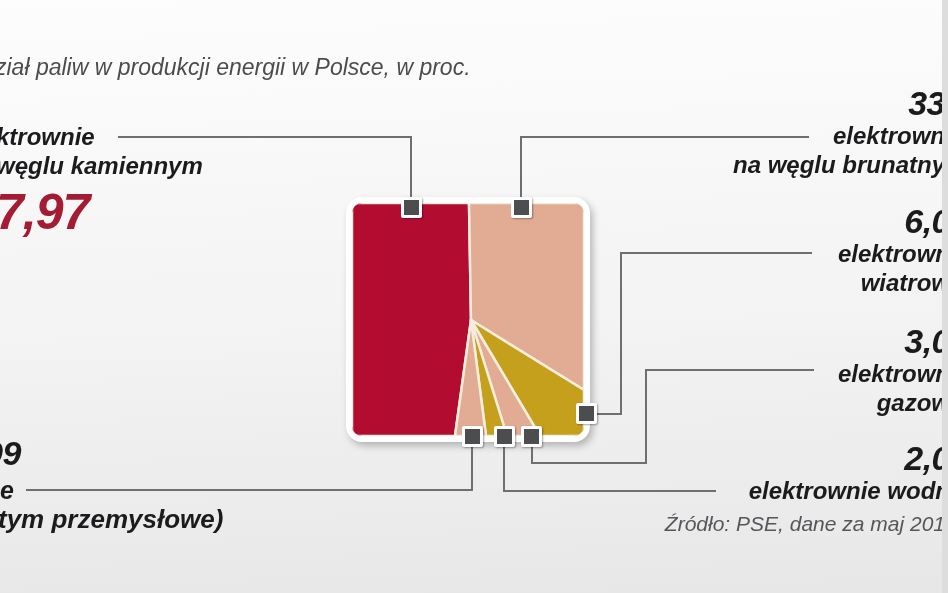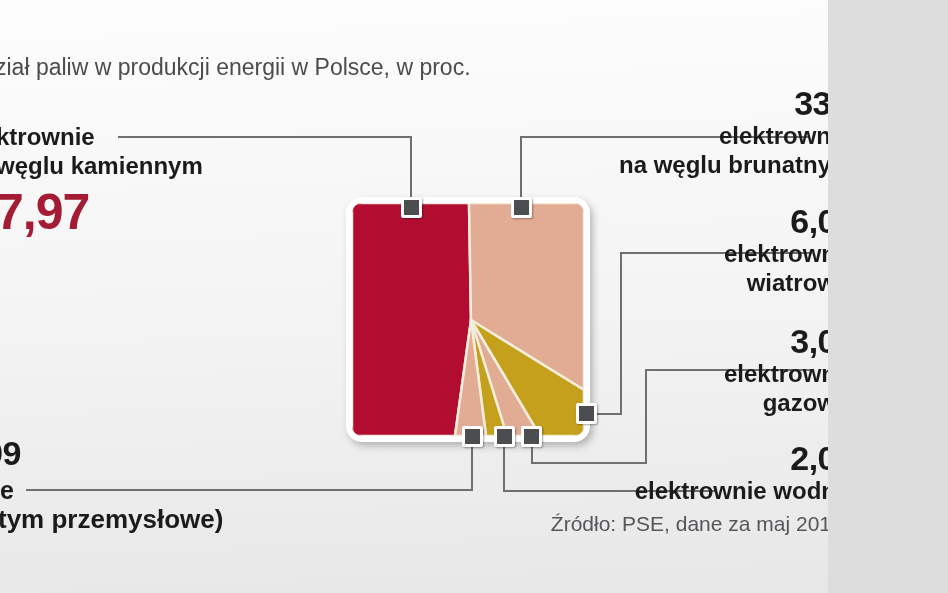--- a/index.html
+++ b/index.html
@@ -1,19 +1,20 @@
 <!DOCTYPE html>
 <html><head>
 <meta charset="utf-8">
 <style>
   html,body{margin:0;padding:0;background:#ddd;}
   .canvas{
-    position:relative;width:828px;height:593px;overflow:hidden;
+    position:relative;width:942px;height:593px;overflow:hidden;
     background:linear-gradient(178deg,#fdfdfd 0%,#f3f3f3 55%,#e7e7e7 100%);
     font-family:"Liberation Sans",sans-serif;
+    font-style:italic;
   }
   svg.connectors{position:absolute;left:0;top:0;z-index:1;}
   .chart{
     position:absolute;left:346px;top:197px;width:232px;height:233px;
     border:6px solid #fff;border-radius:16px;background:#fff;
     box-shadow:3px 4px 7px rgba(110,110,110,.45);z-index:2;
   }
   .chart svg{display:block;border-radius:10px;}
   .marker{
     position:absolute;width:15px;height:15px;border:3px solid #fff;

